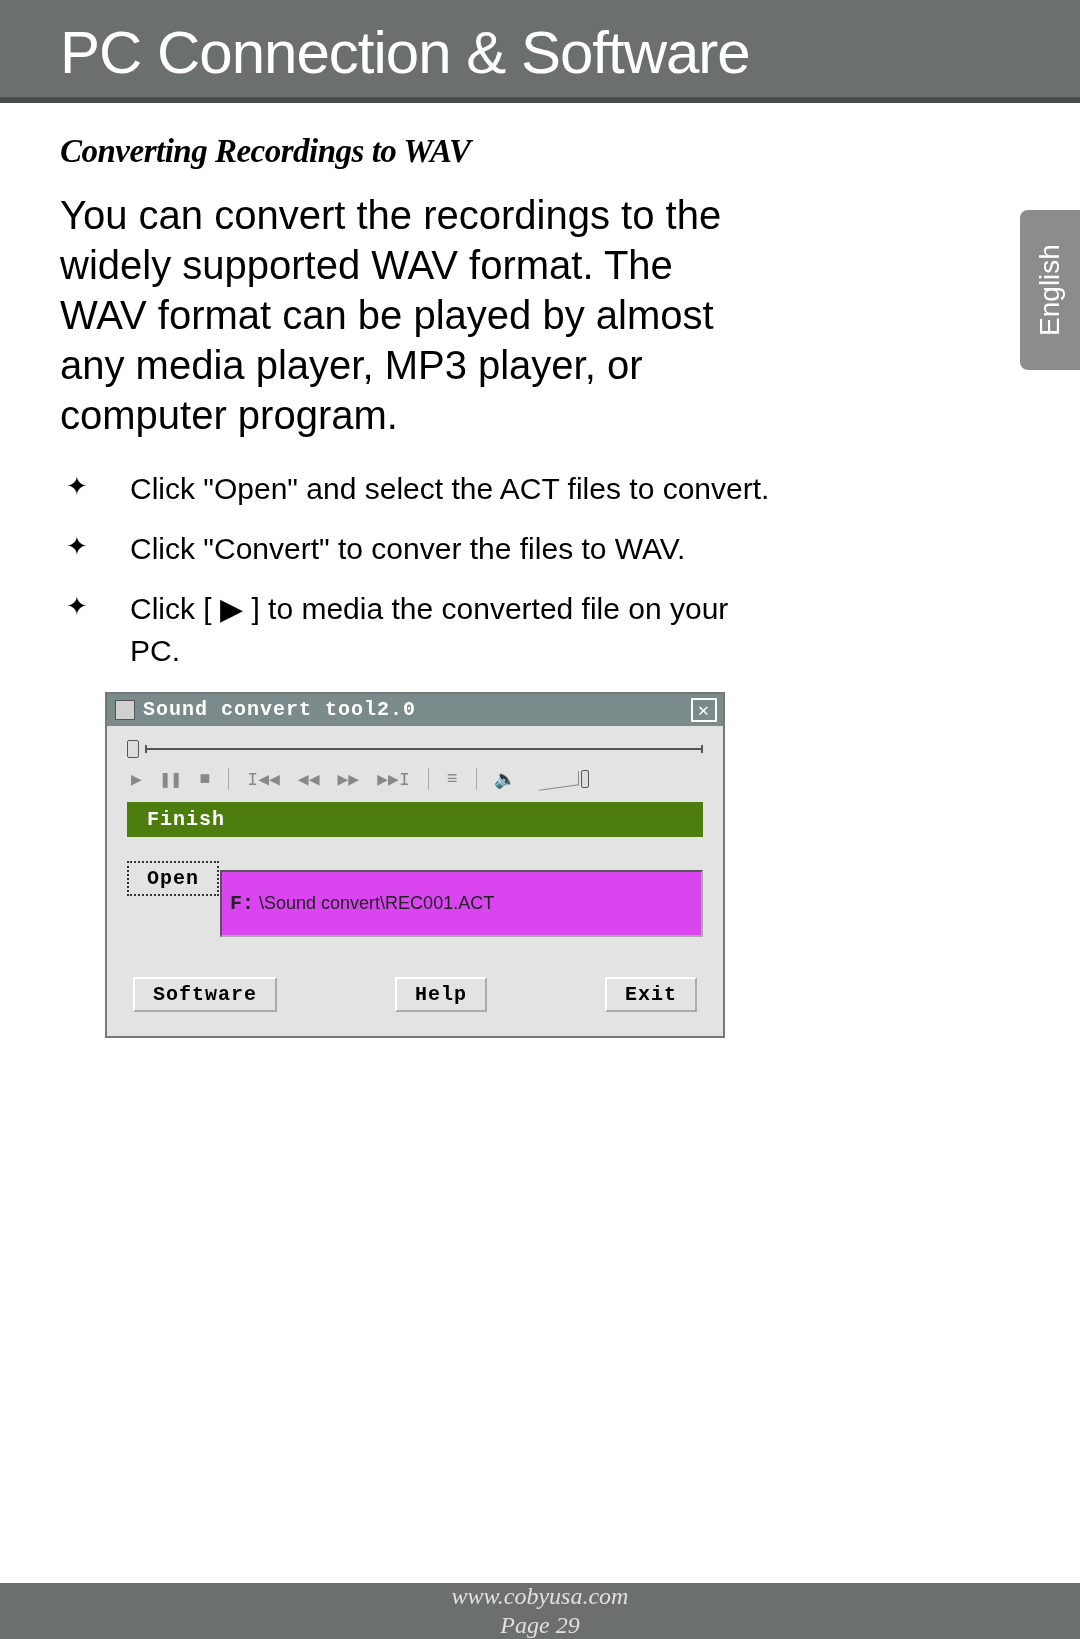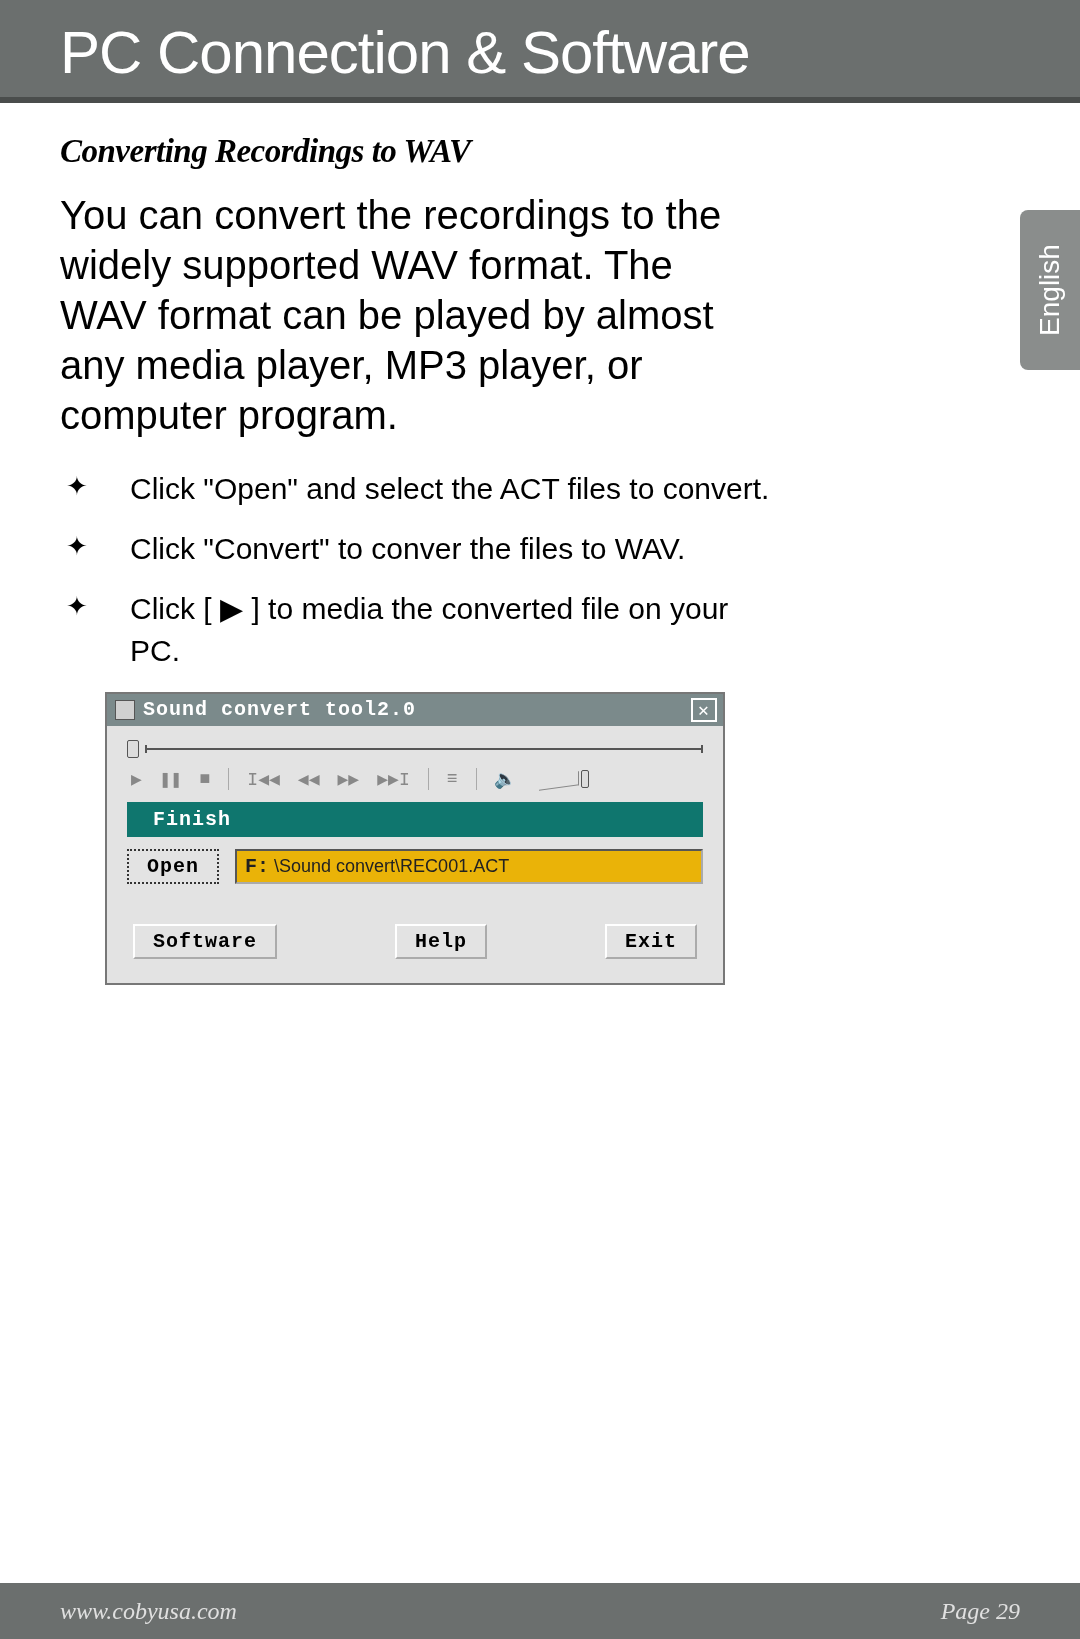--- a/index.html
+++ b/index.html
@@ -83,20 +83,21 @@
     height: 56px;
     background: #6b6f6e;
     color: #e0e0e0;
     display: flex;
     justify-content: space-between;
     align-items: center;
     padding: 0 60px;
     font-style: italic;
     font-size: 24px;
     font-family: Georgia, serif;
+    flex-direction: column;
   }
 
   
   .dialog-wrap {
     display: flex;
     justify-content: center;
     margin-top: 10px;
   }
   .dialog {
     width: 620px;
@@ -148,42 +149,43 @@
     color: #888; font-size: 18px; margin-bottom: 12px;
     padding-left: 4px;
   }
   .tsep { width: 1px; height: 22px; background: #aaa; }
   .vol {
     display:flex; align-items:flex-end; gap:2px; margin-left:4px;
   }
   .vol-bar { width:40px; height:14px; border-bottom:1px solid #888; border-right:1px solid #888; transform: skewY(-8deg);}
   .vol-thumb { width:8px; height:18px; border:1px solid #555; background:#ddd; border-radius:2px;}
   .dlg-status {
-    background: #0f766e; color: #fff; font-weight: bold;
-    padding: 6px 26px; font-size: 20px; letter-spacing: 1px;
-    margin-bottom: 12px;
+    background: #4d7c0f; color: #fff; font-weight: bold;
+    padding: 6px 20px; font-size: 20px; letter-spacing: 1px;
+    margin-bottom: 24px;
   }
   .dlg-row {
-    display: flex; align-items: flex-start; gap: 16px; margin-bottom: 40px;
+    display: flex; align-items: flex-start; gap: 1px; margin-bottom: 40px;
   }
   .win-btn {
     font-family: "Courier New", monospace;
     font-weight: bold;
     font-size: 20px;
     padding: 4px 18px;
     background: #e3e3e3;
     border: 2px outset #fff;
     letter-spacing: 1px;
   }
   .win-btn.dotted { border: 2px dotted #333; padding: 4px 18px; }
   .path-box {
-    flex: 1; background: #eab308; border: 2px inset #aaa;
-    padding: 4px 8px; font-size: 18px;
+    flex: 1; background: #d946ef; border: 2px inset #aaa;
+    padding: 20px 8px; font-size: 18px;
     font-family: Arial, sans-serif;
     color: #222;
+    margin-top: 9px;
   }
   .path-box .drive { font-family: "Courier New", monospace; font-weight: bold; font-size: 20px;}
   .dlg-bottom {
     display: flex; justify-content: space-between; padding: 0 6px;
   }
 </style>
 </head>
 <body>
 
 <div class="header-bar">

